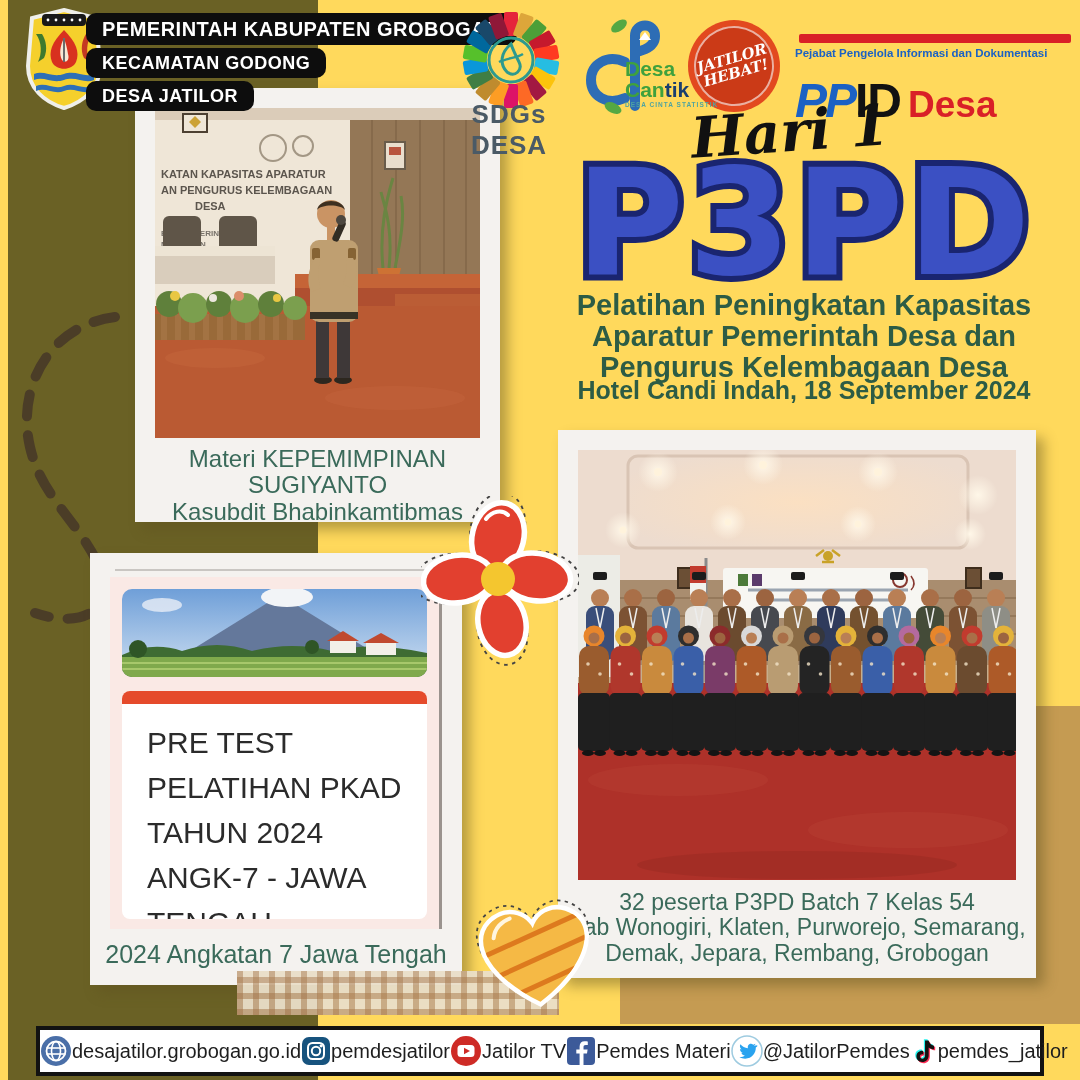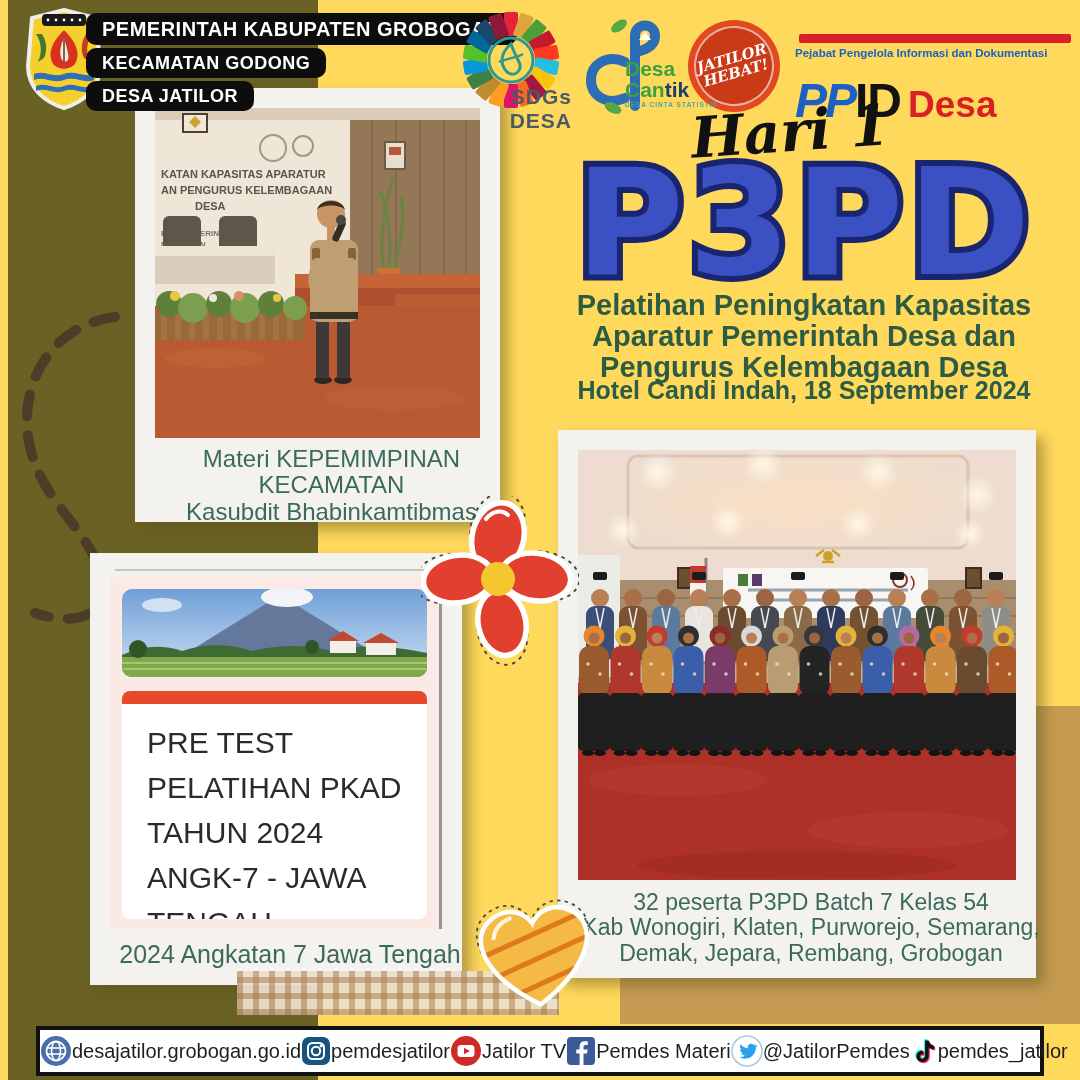--- a/index.html
+++ b/index.html
@@ -14,22 +14,22 @@
   .squiggle{left:0;top:295px;z-index:1;}
   
   .crest{left:22px;top:8px;z-index:5;}
   .pills{left:86px;top:13px;z-index:5;}
   .pill{display:table;background:#0D0D0D;color:#fff;font-weight:bold;
     border-radius:10px;padding:5px 16px 4px;margin-bottom:3px;letter-spacing:.5px;white-space:nowrap;}
   .pill.l1{font-size:20px;}
   .pill.l2,.pill.l3{font-size:18px;}
   
   .sdgs-logo{left:455px;top:10px;z-index:5;}
-  .sdgs-label{left:446px;top:85px;width:126px;text-align:right;font-weight:bold;
-    font-size:21px;color:#4A5A66;letter-spacing:1px;z-index:5;}
+  .sdgs-label{left:446px;top:99px;width:126px;text-align:center;font-weight:bold;
+    font-size:26px;color:#4A5A66;letter-spacing:1px;z-index:5;}
   .dc-logo{left:573px;top:10px;z-index:5;}
   .dc-text{left:625px;top:58px;width:110px;line-height:1.0;z-index:6;}
   .dc-line1{color:#3FA13D;font-weight:bold;font-size:21px;}
   .dc-line2{font-weight:bold;font-size:21px;}
   .dc-line2 .g{color:#3FA13D;} .dc-line2 .b{color:#1A3E6E;}
   .dc-sub{font-size:6.5px;color:#4FA3A0;letter-spacing:1px;margin-top:2px;font-weight:bold;}
   .jh-badge{left:688px;top:20px;width:92px;height:92px;border-radius:50%;
     background:#E2491F;z-index:5;display:flex;align-items:center;justify-content:center;}
   .jh-inner{width:76px;height:76px;border-radius:50%;background:#CB3A17;
     border:2px solid rgba(255,255,255,.6);display:flex;align-items:center;justify-content:center;
@@ -50,21 +50,21 @@
   .subtitle{left:542px;top:290px;width:524px;text-align:center;color:#2D5C45;
     font-weight:bold;font-size:29px;line-height:1.07;z-index:5;}
   .venue{left:542px;top:376px;width:524px;text-align:center;color:#2D5C45;
     font-weight:bold;font-size:25px;z-index:5;}
   
   .card{background:#F4F2EF;box-shadow:8px 8px 12px rgba(95,82,30,.45);z-index:2;}
   .card-speaker{left:135px;top:88px;width:365px;height:434px;}
   .card-pretest{left:90px;top:553px;width:372px;height:432px;}
   .card-group{left:558px;top:430px;width:478px;height:548px;}
   .photo-frame{position:absolute;overflow:hidden;}
-  .caption{position:absolute;width:100%;text-align:center;color:#3A6A5A;line-height:1.1;padding-left:14px;}
+  .caption{position:absolute;width:100%;text-align:center;color:#3A6A5A;line-height:1.1;}
   .caption-speaker{top:358px;font-size:24px;}
   .caption-pretest{top:388px;font-size:25px;}
   .caption-group{top:460px;font-size:23px;}
   
   .shot{position:absolute;left:20px;top:24px;width:332px;height:352px;background:#FAE9E5;}
   .shot-topline{position:absolute;left:5px;top:-8px;width:322px;height:2px;background:#C9C6C2;}
   .shot-scroll{position:absolute;right:0;top:0;width:3px;height:100%;background:#9A938E;}
   .shot-banner{position:absolute;left:12px;top:12px;width:305px;height:88px;border-radius:10px;overflow:hidden;}
   .form-card{position:absolute;left:12px;top:114px;width:305px;height:228px;background:#fff;border-radius:8px;overflow:hidden;}
   .form-bar{height:13px;background:#E54A2B;}
@@ -264,21 +264,21 @@
           <circle cx="176" cy="106" r="14" fill="#C69064"></circle>
           <path d="M162,102 C164,90 188,90 190,102 C186,96 166,96 162,102 Z" fill="#2A2118"></path>
           <rect x="181" y="112" width="7" height="22" rx="3" transform="rotate(24 184 122)" fill="#1C1C1C"></rect>
           <circle cx="186" cy="112" r="5" fill="#3A3A3A"></circle>
         </g>
         <rect x="0" y="0" width="325" height="330" fill="#F2B770" opacity="0.10"></rect>
       </svg>
     </div>
     <div class="caption caption-speaker">
       <div>Materi KEPEMIMPINAN</div>
-      <div>KECAMATAN</div>
+      <div>SUGIYANTO</div>
       <div>Kasubdit Bhabinkamtibmas</div>
     </div>
   </div>
 
   <div class="abs card card-pretest">
     <div class="shot">
       <div class="shot-topline"></div>
       <div class="shot-scroll"></div>
       <div class="shot-banner">
         <svg width="305" height="88" viewBox="0 0 305 88">

